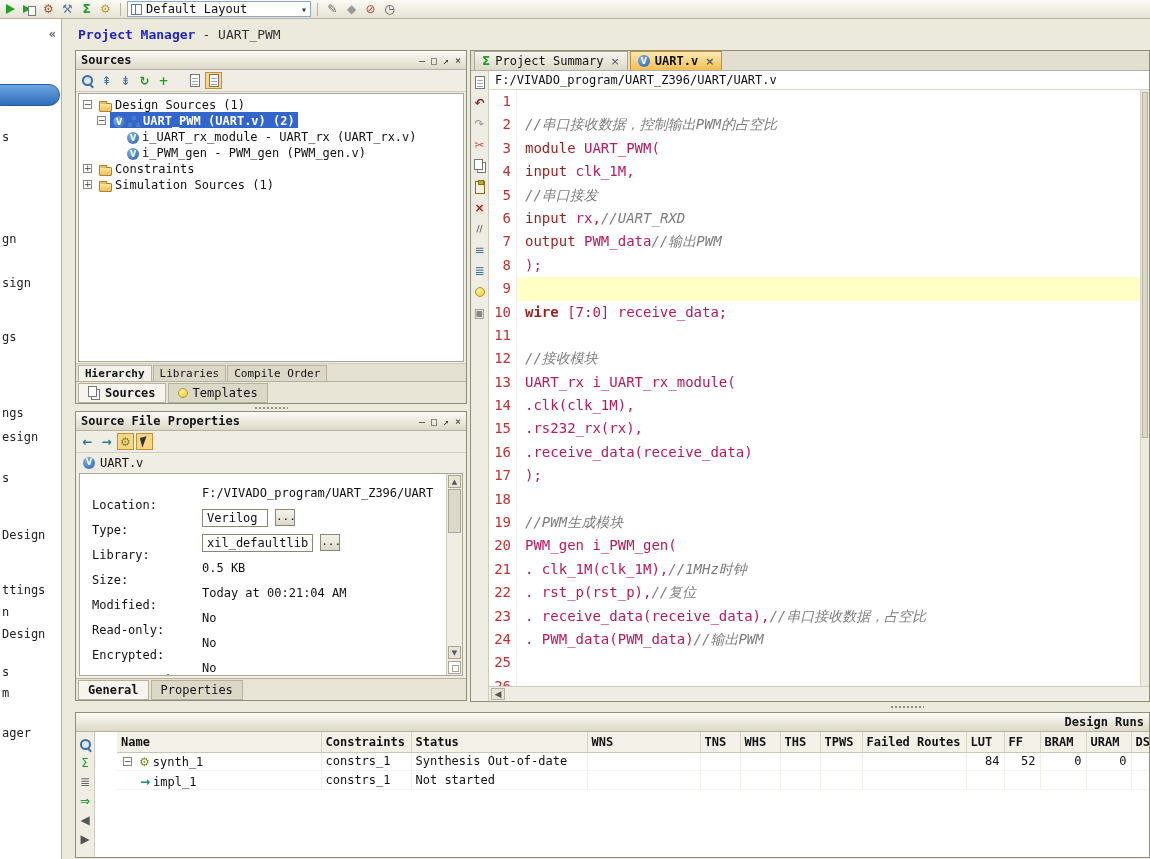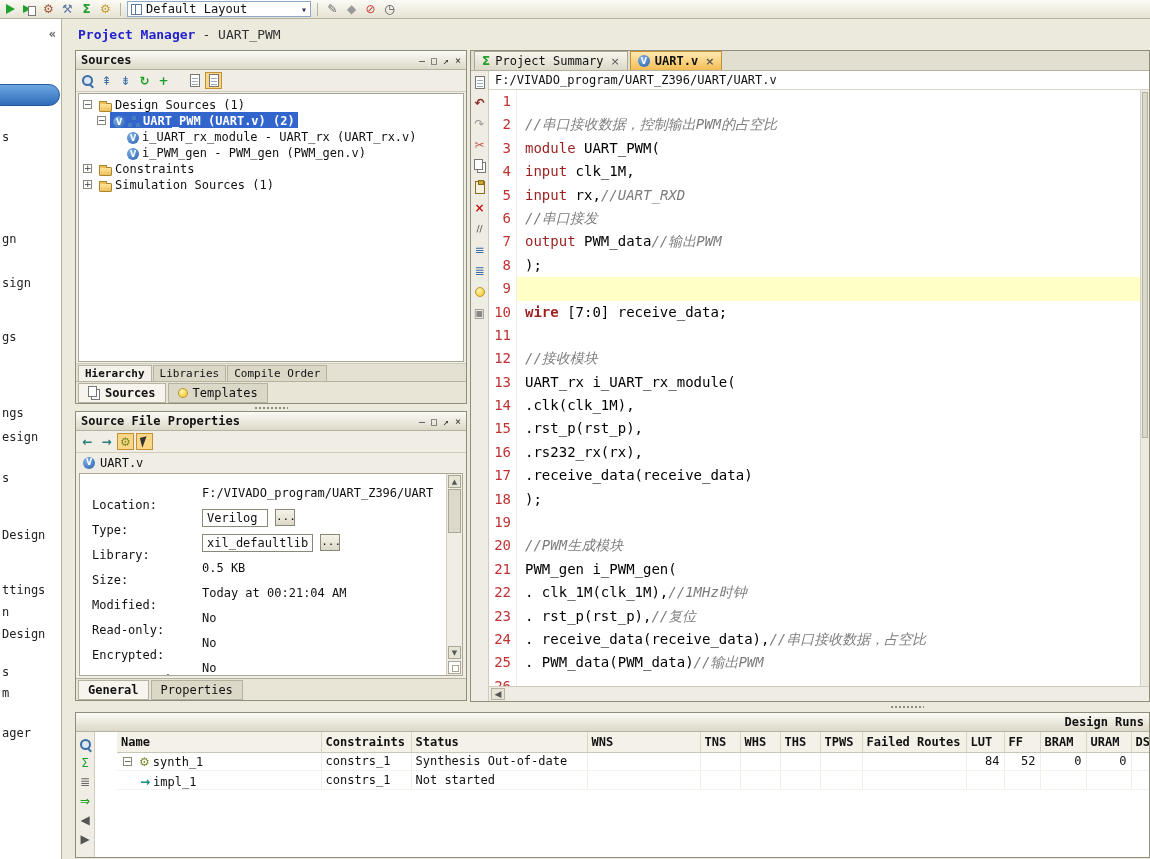--- a/index.html
+++ b/index.html
@@ -124,21 +124,21 @@
   .ed-side { width:18px; flex:none; background:#efede3; border-right:1px solid #cfccbd; display:flex; flex-direction:column; align-items:center; padding-top:3px; gap:5px; }
   .ed-side .icon { width:16px; height:16px; }
   .ed-main { flex:1; display:flex; flex-direction:column; min-width:0; background:#fff; }
   .ed-path { height:19px; flex:none; display:flex; align-items:center; padding:0 6px; border-bottom:1px solid #d8d5c6; font-size:12px; background:#fff; white-space:nowrap; }
   .code-wrap { flex:1; position:relative; overflow:hidden; display:flex; min-height:0; }
   .gutter { width:28px; flex:none; text-align:right; padding-right:5px; color:#c03232; border-right:1px solid #eee; }
   .gut-line { height:23.4px; line-height:23.4px; font-size:14px; }
   .code-col { flex:1; min-width:0; }
   .code-line { height:23.4px; line-height:23.4px; font-size:14px; white-space:pre; padding-left:8px; }
   .code-line.cur { background:#ffffc6; }
-  .tok-p { color:#000000; }
+  .tok-p { color:#be185d; }
   .tok-k { color:#9c1f1f; }
   .tok-kb { color:#9c1f1f; font-weight:bold; }
   .tok-c { color:#7d7d7d; font-style:italic; }
   .ed-vscroll { position:absolute; right:0; top:0; bottom:0; width:9px; background:#eceadf; border-left:1px solid #d5d2c3; }
   .vthumb { position:absolute; left:1px; right:1px; top:2px; height:58%; background:#dbd8c9; border:1px solid #b5b2a2; display:block; }
   .ed-hscroll { height:15px; flex:none; border-top:1px solid #cfccbd; background:#efede3; display:flex; align-items:center; padding-left:2px; }
   .hs-btn { font-size:9px; color:#555; width:14px; height:12px; display:inline-flex; align-items:center; justify-content:center;
     border:1px solid #b5b2a2; background:#e7e4d6; font-family:"DejaVu Sans",sans-serif; }
 
   
@@ -441,31 +441,30 @@
               <div class="gut-line">23</div>
               <div class="gut-line">24</div>
               <div class="gut-line">25</div>
               <div class="gut-line">26</div>
             </div>
           <div class="code-col" id="code">
               <div class="code-line"></div>
               <div class="code-line"><span class="tok-c">//串口接收数据，控制输出PWM的占空比</span></div>
               <div class="code-line"><span class="tok-k">module</span><span class="tok-p"> UART_PWM(</span></div>
               <div class="code-line"><span class="tok-k">input</span><span class="tok-p"> clk_1M,</span></div>
+              <div class="code-line"><span class="tok-c">//串口接发</span></div>
               <div class="code-line"><span class="tok-k">input</span><span class="tok-p"> rx,</span><span class="tok-c">//UART_RXD</span></div>
-              <div class="code-line"><span class="tok-c">//串口接发</span></div>
               <div class="code-line"><span class="tok-k">output</span><span class="tok-p"> PWM_data</span><span class="tok-c">//输出PWM</span></div>
               <div class="code-line"><span class="tok-p">);</span></div>
               <div class="code-line cur"></div>
               <div class="code-line"><span class="tok-kb">wire</span><span class="tok-p"> [7:0] receive_data;</span></div>
               <div class="code-line"></div>
               <div class="code-line"><span class="tok-c">//接收模块</span></div>
               <div class="code-line"><span class="tok-p">UART_rx i_UART_rx_module(</span></div>
               <div class="code-line"><span class="tok-p">.clk(clk_1M),</span></div>
-              <div class="code-line"><span class="tok-p">.rst_p(rst_p),</span></div>
               <div class="code-line"><span class="tok-p">.rs232_rx(rx),</span></div>
               <div class="code-line"><span class="tok-p">.receive_data(receive_data)</span></div>
               <div class="code-line"><span class="tok-p">);</span></div>
               <div class="code-line"></div>
               <div class="code-line"><span class="tok-c">//PWM生成模块</span></div>
               <div class="code-line"><span class="tok-p">PWM_gen i_PWM_gen(</span></div>
               <div class="code-line"><span class="tok-p">. clk_1M(clk_1M),</span><span class="tok-c">//1MHz时钟</span></div>
               <div class="code-line"><span class="tok-p">. rst_p(rst_p),</span><span class="tok-c">//复位</span></div>
               <div class="code-line"><span class="tok-p">. receive_data(receive_data),</span><span class="tok-c">//串口接收数据，占空比</span></div>
               <div class="code-line"><span class="tok-p">. PWM_data(PWM_data)</span><span class="tok-c">//输出PWM</span></div>

